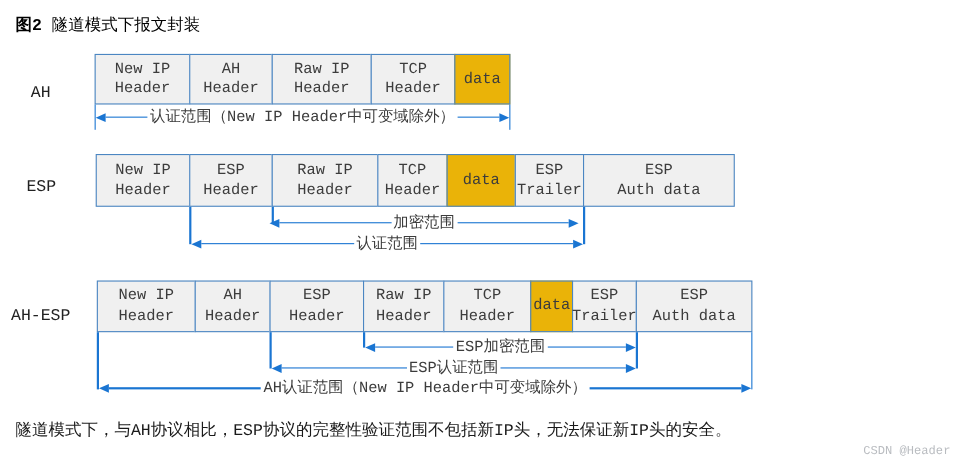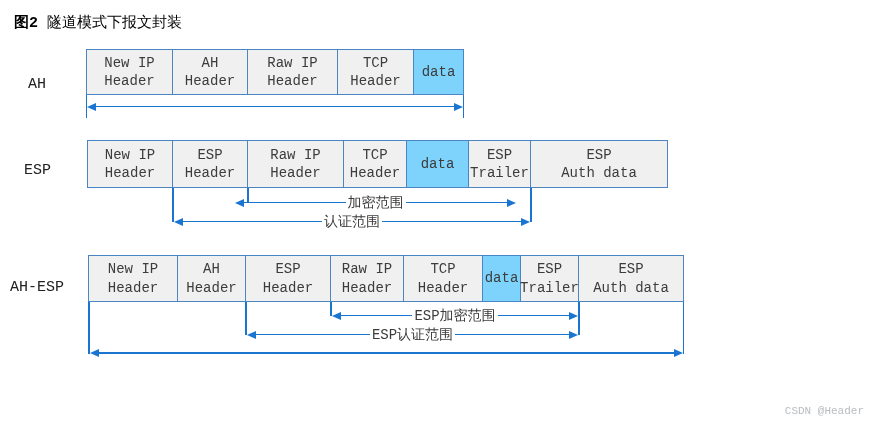--- a/index.html
+++ b/index.html
@@ -17,21 +17,21 @@
   }
   .title{position:absolute;left:14px;top:13px;font-size:15px;color:#000;}
   .title b{font-weight:bold;}
   .row-label{position:absolute;font-size:15px;color:#222;}
   .box{
     position:absolute;box-sizing:border-box;border:1.5px solid var(--box-border);
     background:var(--box-fill);display:flex;align-items:center;justify-content:center;
     text-align:center;font-size:14px;line-height:1.3;color:var(--box-text);
     white-space:pre-line;
   }
-  .box.white{background:#7dd3fc;}
+  .box.white{background:#eab308;}
   .vguide{position:absolute;width:1.5px;background:var(--arrow);}
   .arrow{
     position:absolute;display:flex;align-items:center;color:var(--box-text);
     font-size:14px;line-height:1;
   }
   .arrow .ln{flex:1;height:1.5px;background:var(--arrow);min-width:4px;}
   .arrow .txt{padding:0 2px;white-space:nowrap;}
   .arrow .ah-l{width:0;height:0;border-top:4.5px solid transparent;border-bottom:4.5px solid transparent;border-right:9px solid var(--arrow);}
   .arrow .ah-r{width:0;height:0;border-top:4.5px solid transparent;border-bottom:4.5px solid transparent;border-left:9px solid var(--arrow);}
   .ann-frame{position:absolute;box-sizing:border-box;border-left:1.5px solid var(--arrow);border-right:1.5px solid var(--arrow);display:flex;align-items:center;}
@@ -52,20 +52,21 @@
 Header</div>
   <div class="box" style="left:247px;top:49px;width:91px;height:46px;">Raw IP
 Header</div>
   <div class="box" style="left:337px;top:49px;width:77px;height:46px;">TCP
 Header</div>
   <div class="box white" style="left:413px;top:49px;width:51px;height:46px;">data</div>
   <div class="ann-frame" style="left:86px;top:95px;width:378px;height:23px;">
     <div class="arrow" style="position:static;width:100%;">
       <span class="ah-l"></span>
         <span class="ln"></span>
+        <span class="txt">认证范围（New IP Header中可变域除外）</span>
         <span class="ln"></span>
         <span class="ah-r"></span>
     </div>
   </div>
 
   <div class="row-label" style="left:24px;top:162px;">ESP</div>
   <div class="box" style="left:87px;top:140px;width:86px;height:48px;">New IP
 Header</div>
   <div class="box" style="left:172px;top:140px;width:76px;height:48px;">ESP
 Header</div>
@@ -76,21 +77,21 @@
   <div class="box white" style="left:406px;top:140px;width:63px;height:48px;">data</div>
   <div class="box" style="left:468px;top:140px;width:63px;height:48px;">ESP
 Trailer</div>
   <div class="box" style="left:530px;top:140px;width:138px;height:48px;">ESP
 Auth data</div>
 
   <div class="vguide" style="left:172px;top:188px;height:34px;"></div>
   <div class="vguide" style="left:247px;top:188px;height:15px;"></div>
   <div class="vguide" style="left:530px;top:188px;height:34px;"></div>
 
-  <div class="arrow" style="left:235px;top:195px;width:281px;height:15px;">
+  <div class="arrow" style="left:245px;top:195px;width:281px;height:15px;">
     <span class="ah-l"></span>
       <span class="ln"></span>
       <span class="txt">加密范围</span>
       <span class="ln"></span>
       <span class="ah-r"></span>
   </div>
   <div class="arrow" style="left:174px;top:214px;width:356px;height:15px;">
     <span class="ah-l"></span>
       <span class="ln"></span>
       <span class="txt">认证范围</span>
@@ -131,20 +132,22 @@
   <div class="arrow" style="left:332px;top:308px;width:246px;height:15px;">
     <span class="ah-l"></span>
       <span class="ln"></span>
       <span class="txt">ESP加密范围</span>
       <span class="ln"></span>
       <span class="ah-r"></span>
   </div>
   <div class="arrow" style="left:90px;top:345px;width:593px;height:16px;">
     <span class="ah-l"></span>
       <span class="ln"></span>
+      <span class="txt">AH认证范围（New IP Header中可变域除外）</span>
       <span class="ln"></span>
       <span class="ah-r"></span>
   </div>
 
+  <div class="footer">隧道模式下，与AH协议相比，ESP协议的完整性验证范围不包括新IP头，无法保证新IP头的安全。</div>
 
   <div class="watermark">CSDN @Header</div>
 
 </div>
 
 </body></html>

